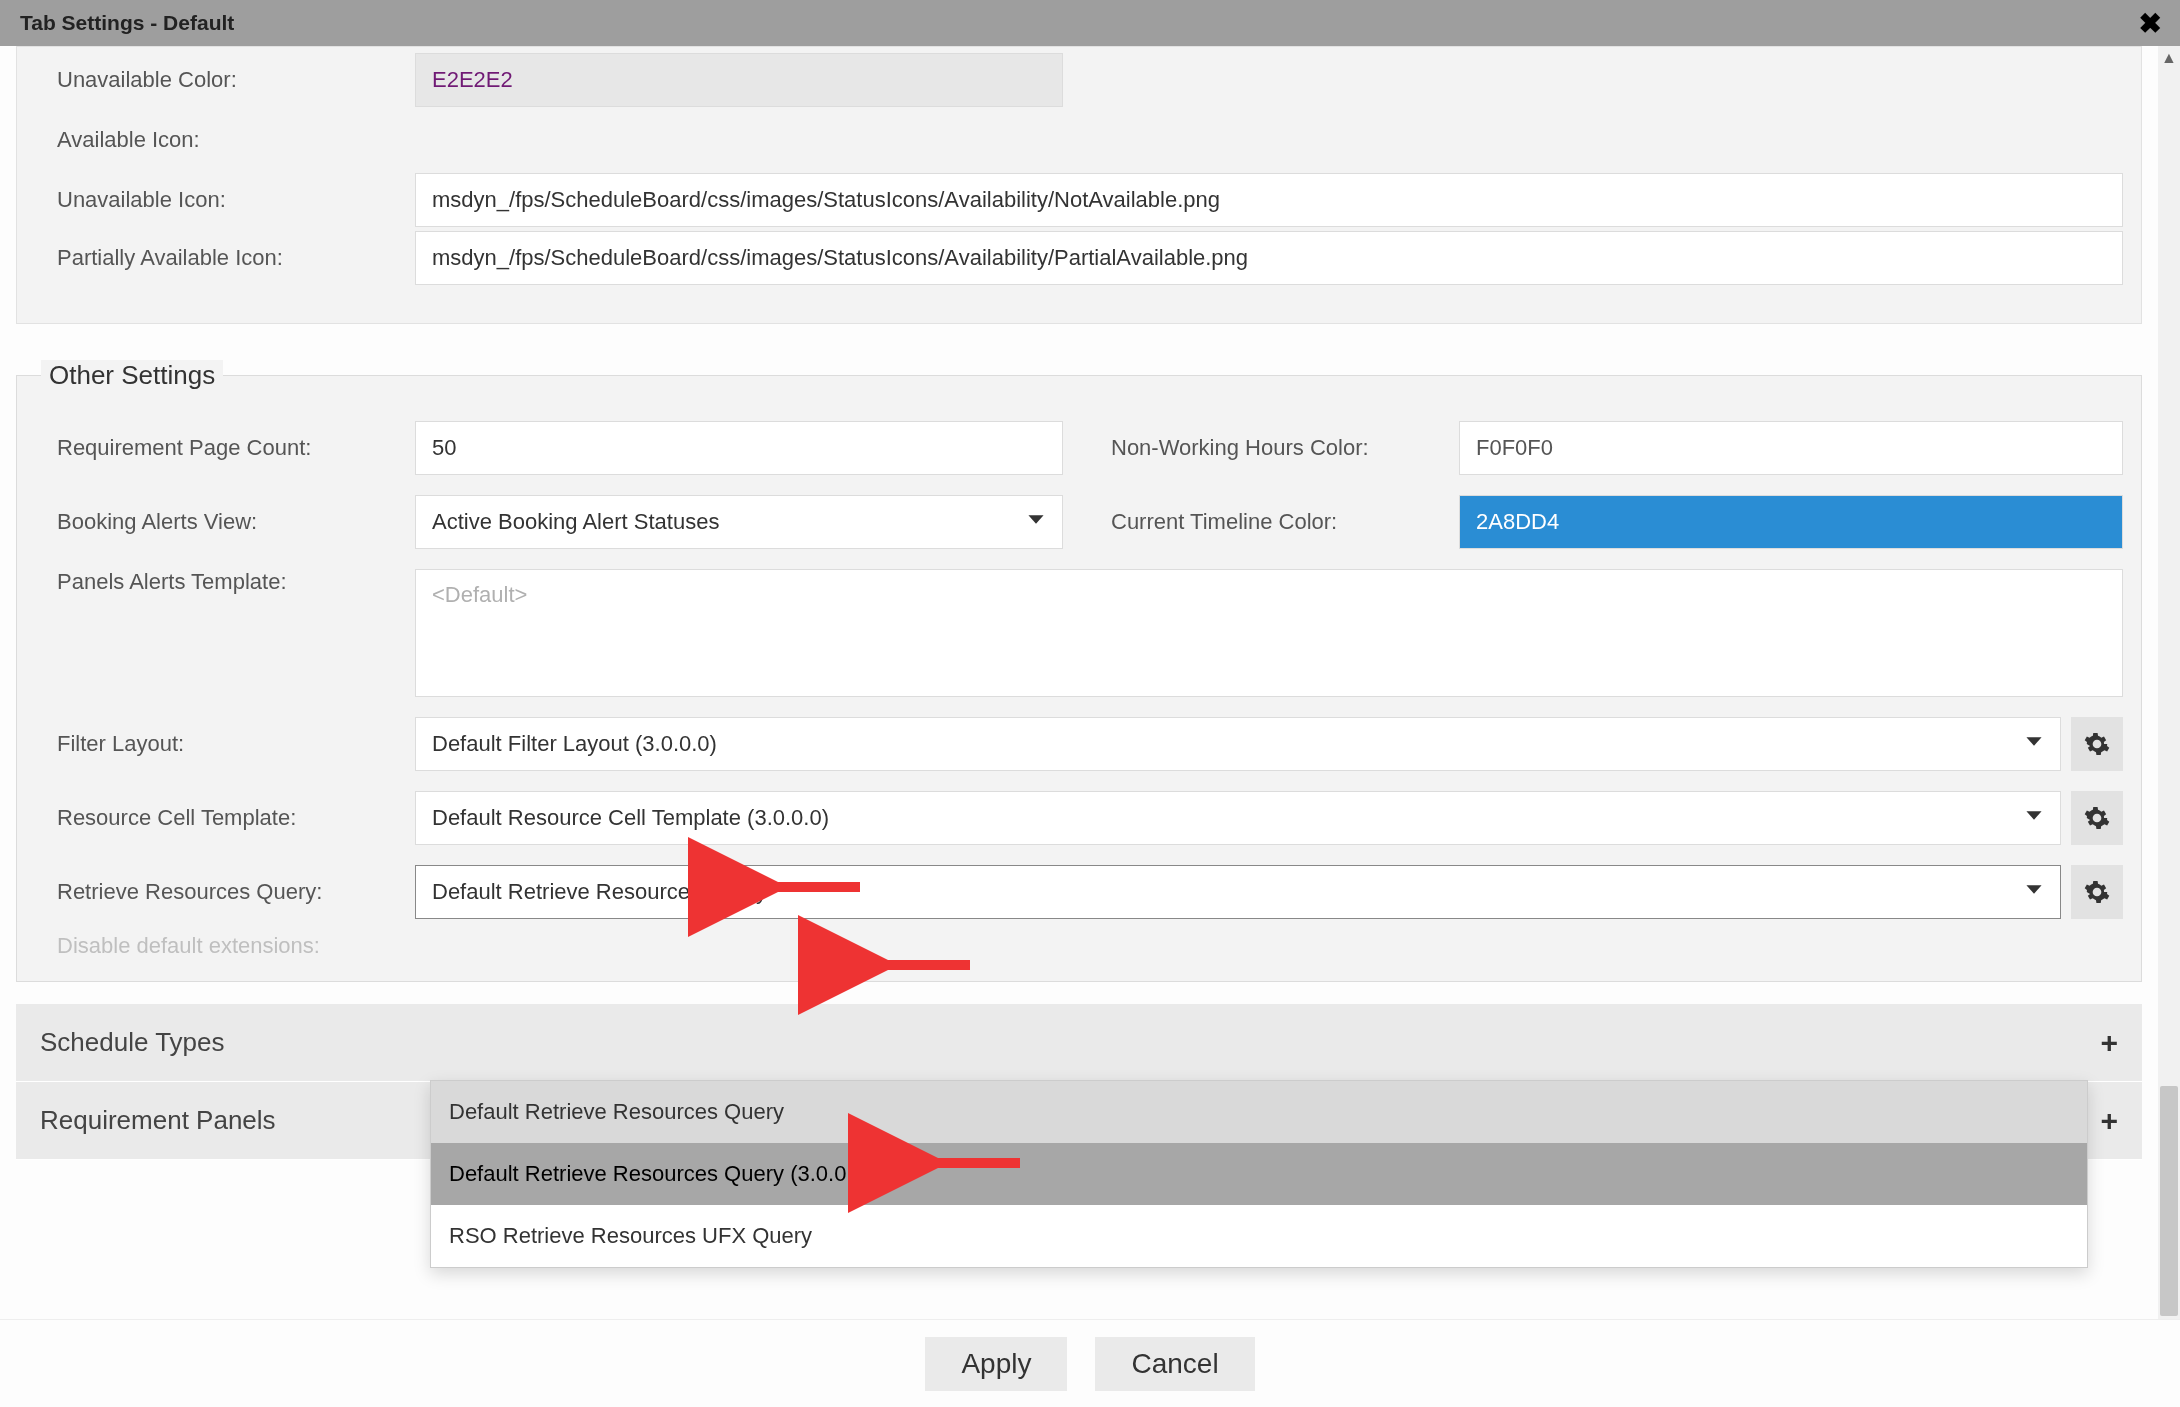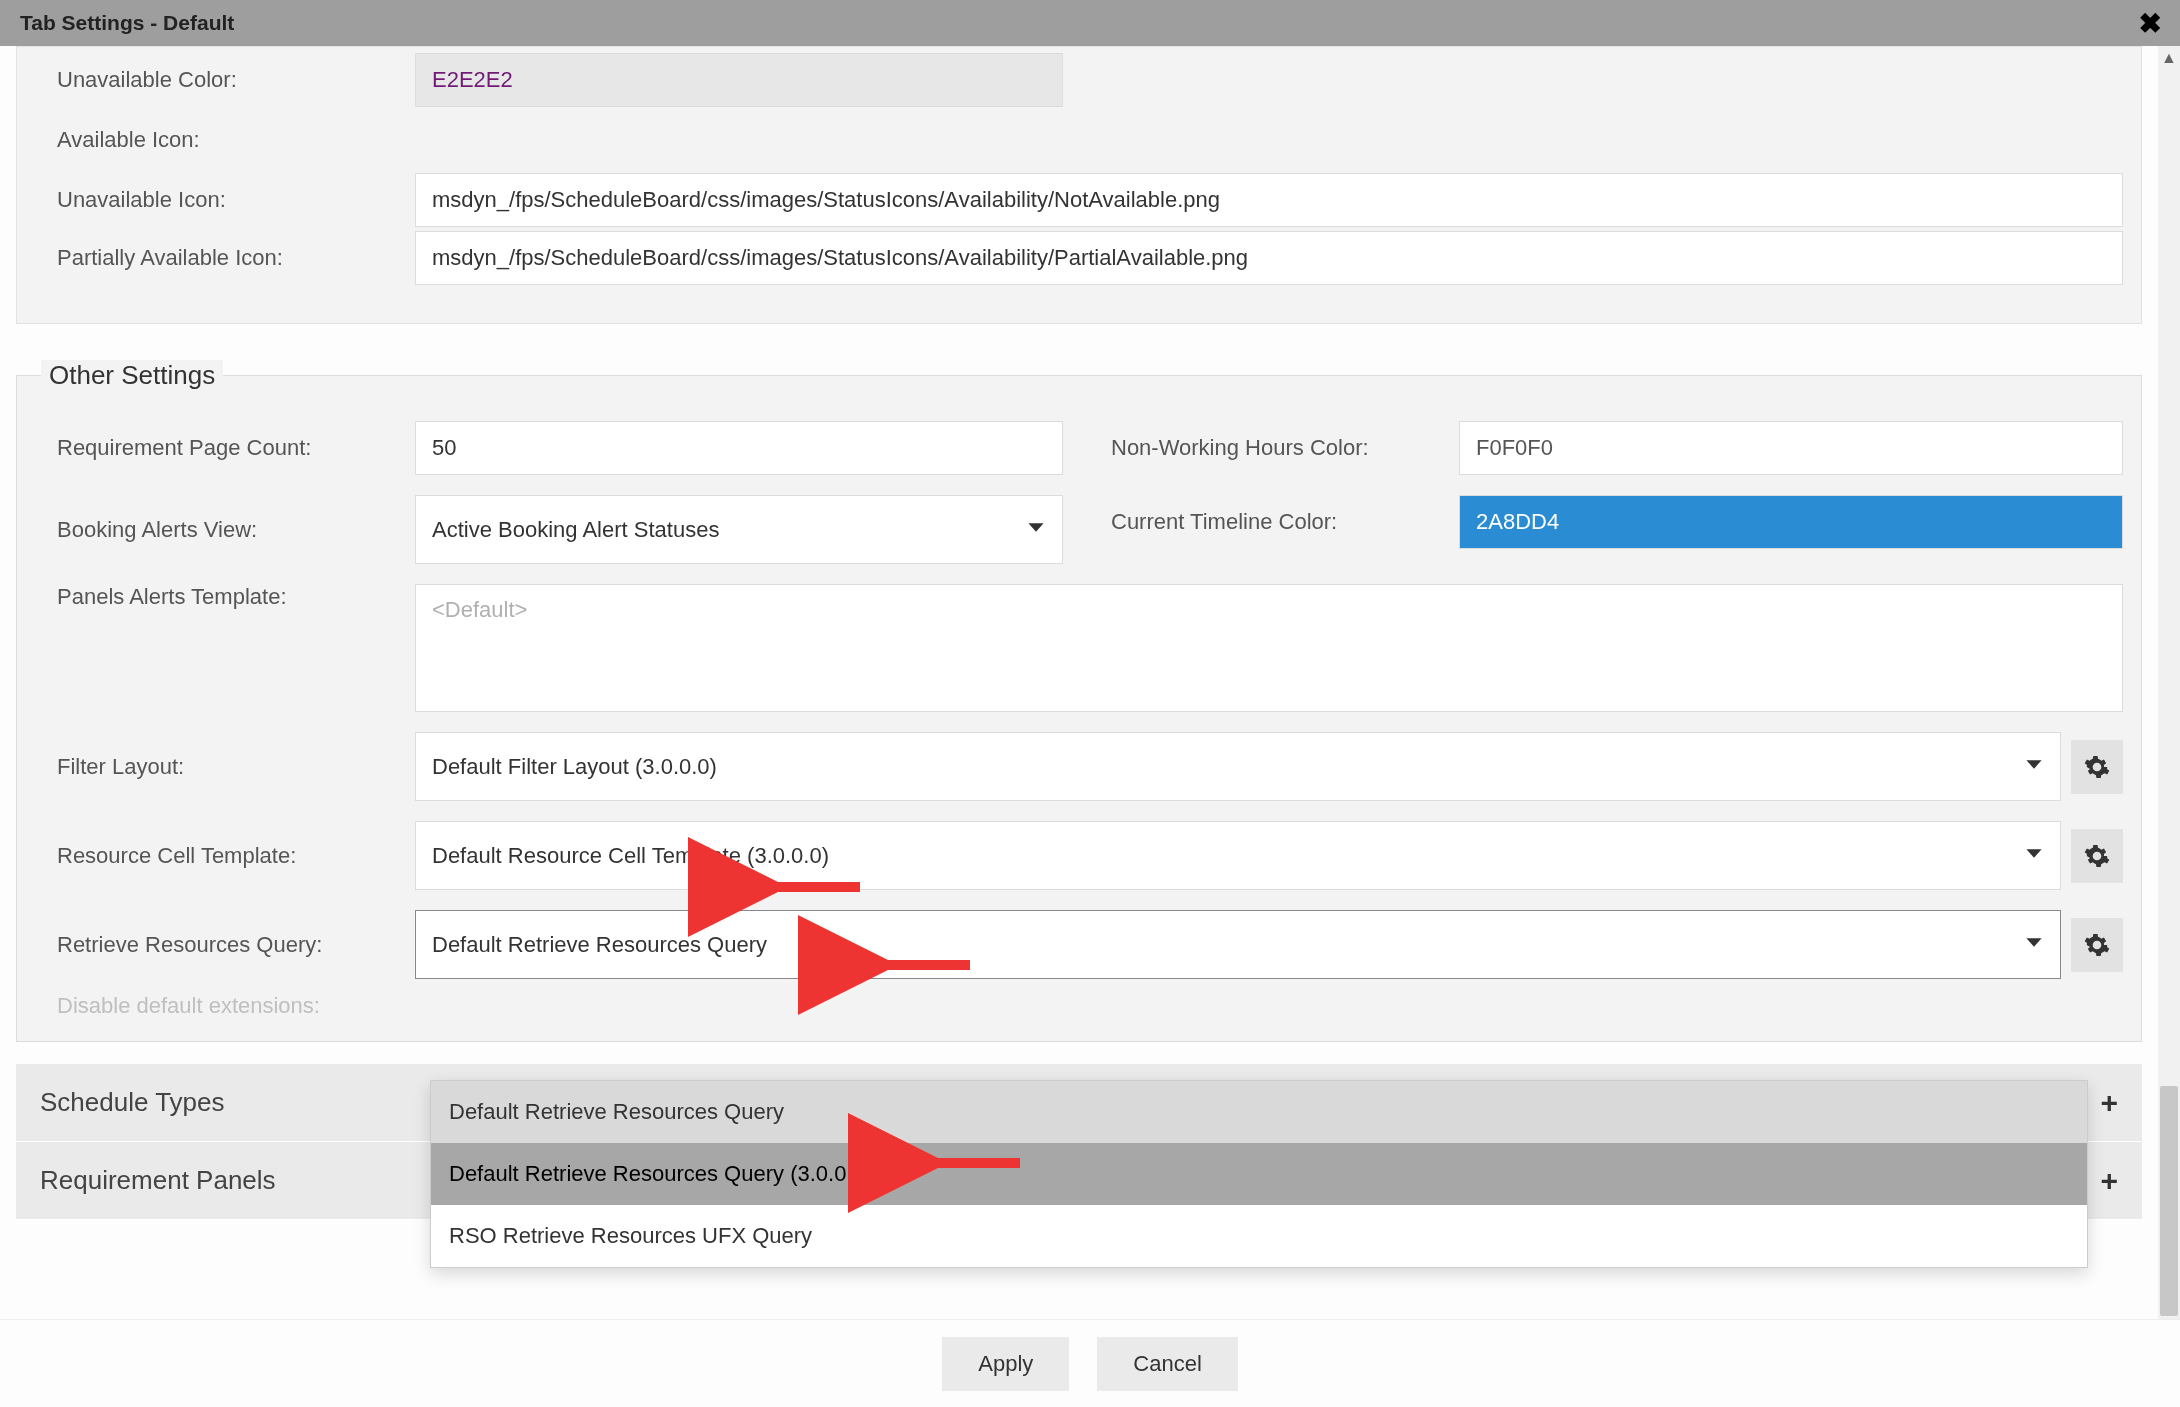--- a/index.html
+++ b/index.html
@@ -8,38 +8,38 @@
 
   .titlebar { height: 46px; background: #9e9e9e; display: flex; align-items: center; padding: 0 20px; color: #222; font-weight: 600; position: relative; }
   .titlebar .close { position: absolute; right: 18px; top: 50%; transform: translateY(-50%); font-size: 28px; cursor: pointer; color: #000; font-weight: 700; }
 
   .body { position: absolute; top: 46px; left: 0; right: 22px; bottom: 88px; background: #fdfdfd; overflow: hidden; }
   .vscroll { position: absolute; top: 46px; right: 0; width: 22px; bottom: 88px; background: #f1f1f1; }
   .vscroll .up { position: absolute; top: 0; left: 0; right: 0; height: 24px; display:flex; align-items:center; justify-content:center; color:#666; font-size:16px;}
   .vscroll .thumb { position: absolute; left: 2px; right: 2px; background: #c7c7c7; border-radius:2px; }
 
   .footer { position: absolute; left: 0; right: 0; bottom: 0; height: 88px; background: #fdfdfd; border-top: 1px solid #eee; display: flex; align-items: center; justify-content: center; gap: 28px; }
-  .footer button { height: 54px; padding: 0 36px; background: #eaeaea; border: none; font-size: 22px; cursor: pointer; color:#333;}
+  .footer button { height: 54px; padding: 0 36px; background: #eaeaea; border: none; font-size: 28px; cursor: pointer; color:#333;}
   .fieldset-wrap { padding: 8px 10px 18px 10px; }
   fieldset { border: 1px solid #dcdcdc; padding: 30px 18px 18px 18px; position: relative; background: #f3f3f3; }
   fieldset legend { font-size: 26px; padding: 0 8px; color: #333; background: #f3f3f3; margin-left: 6px; }
 
   .row { display: flex; align-items: center; margin-bottom: 20px; gap: 0; }
   .row .lbl { width: 380px; padding-left: 22px; color: #555; font-size: 22px; }
   .row .lbl.disabled { color: #bfbfbf; }
   .row .ctl { flex: 1; display: flex; align-items: center; }
   .row .ctl input[type=text] { width: 100%; height: 54px; border: 1px solid #dcdcdc; padding: 0 16px; font-size: 22px; background: #fff; color:#333; }
   .row .ctl .color-box { height: 54px; border: 1px solid #dcdcdc; padding: 0 16px; font-size: 22px; display:flex; align-items:center; width: 100%; }
   .two-col { display: flex; gap: 20px; }
   .two-col > .col { flex: 1; }
   .two-col .row .lbl { width: 380px; }
   .two-col .col:nth-child(2) .row .lbl { width: 370px; }
 
   .select { position: relative; width: 100%; }
-  .select .sel-box { height: 69px; border: 1px solid #dcdcdc; background: #fff; display: flex; align-items: center; padding: 0 46px 0 16px; font-size: 22px; cursor: pointer; }
+  .select .sel-box { height: 54px; border: 1px solid #dcdcdc; background: #fff; display: flex; align-items: center; padding: 0 46px 0 16px; font-size: 22px; cursor: pointer; }
   .select .sel-box.open { border: 1px solid #888; }
   .select .caret { position: absolute; right: 14px; top: 50%; transform: translateY(-50%); }
   .caret svg { width: 26px; height: 26px; }
 
   .gear-btn { width: 54px; height: 54px; margin-left: 10px; background: #e2e2e2; display:flex; align-items:center; justify-content:center; cursor:pointer; }
   .gear-btn svg { width: 26px; height: 26px; fill:#333; }
 
   .textarea { width:100%; height: 128px; border: 1px solid #dcdcdc; background:#fff; padding: 12px 16px; font-size:22px; color:#b0b0b0; }
   .half-input { width: 648px !important; flex:none !important; }
 

